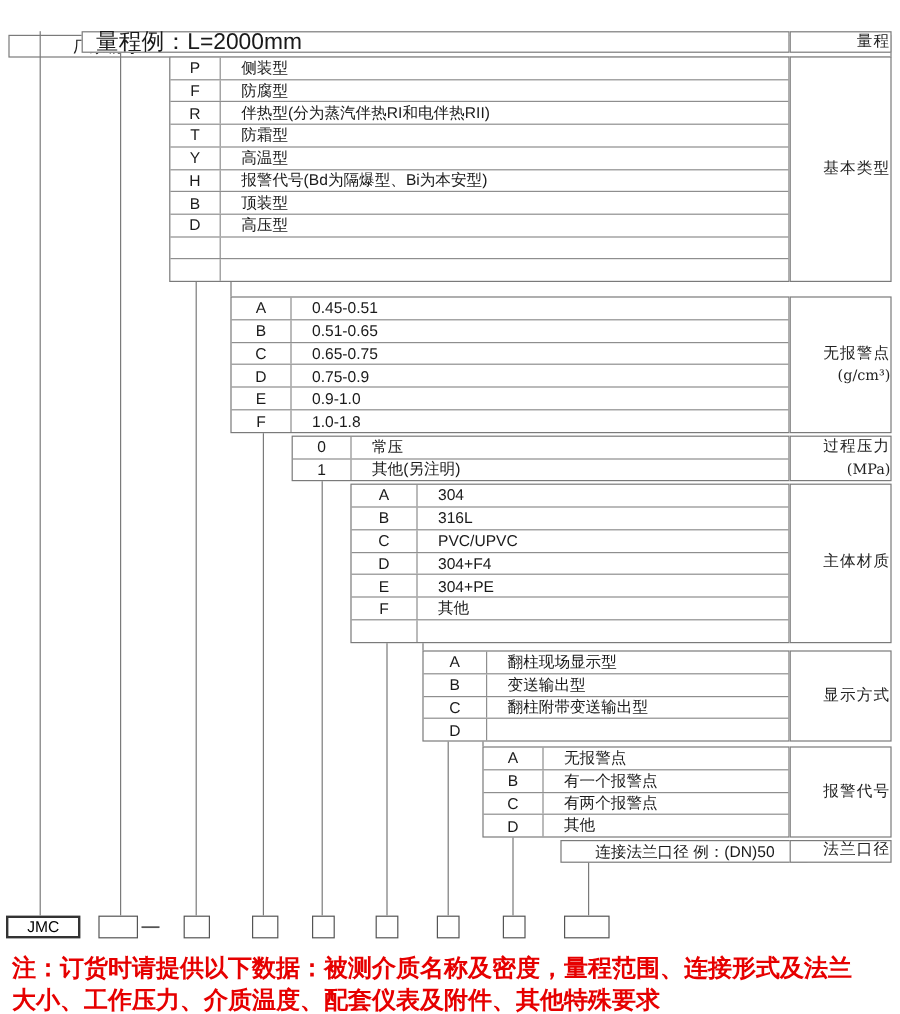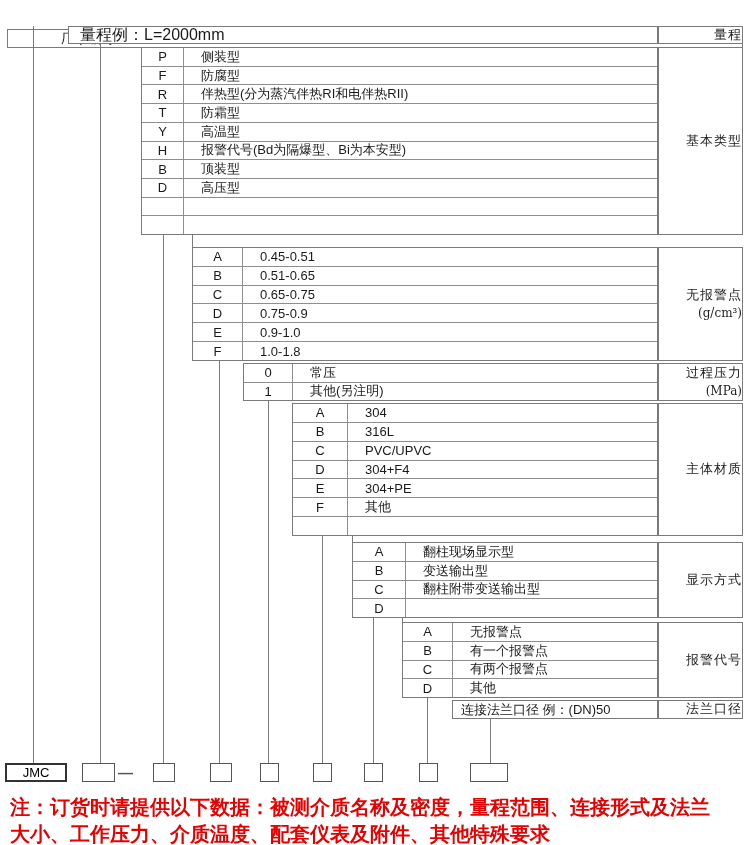--- a/index.html
+++ b/index.html
@@ -16,22 +16,22 @@
   .desc{flex:1;display:flex;align-items:center;padding-left:17px;font-size:13px;white-space:nowrap;overflow:hidden;}
   .lbl{
     position:absolute;left:658px;width:85px;box-sizing:border-box;border:1px solid #7a7a7a;
     display:flex;flex-direction:column;align-items:flex-end;justify-content:center;
     font-family:"DejaVu Serif","Liberation Serif",serif;font-size:13px;letter-spacing:1px;color:#222;background:#fff;
     text-align:center;line-height:1.45;
   }
   .lbl .unit{font-size:12px;letter-spacing:0;}
   .vline{position:absolute;width:1px;background:#7a7a7a;}
   .mfr{display:flex;align-items:center;padding-left:53px;font-size:13.5px;margin-top:21px;}
-  .rng{display:flex;align-items:center;padding-left:11px;font-size:16px;}
-  .flange{display:flex;align-items:center;padding-left:8px;font-size:13px;}
+  .rng{display:flex;align-items:center;padding-left:11px;font-size:19px;}
+  .flange{display:flex;align-items:center;padding-left:28px;font-size:13px;margin-left:15px;}
   .bbox{position:absolute;top:763px;height:19px;box-sizing:border-box;border:1px solid #555;background:#fff;}
   .jmcbox{
     position:absolute;top:763px;height:19px;box-sizing:border-box;border:2px solid #333;background:#fff;
     display:flex;align-items:center;justify-content:center;font-weight:normal;font-size:13px;color:#000;
   }
   .sep{position:absolute;top:763px;height:19px;display:flex;align-items:center;font-weight:bold;font-size:15px;color:#555;}
   .note{
     position:absolute;left:10px;top:794px;width:738px;
     color:#e60000;font-weight:bold;font-size:20px;line-height:27px;letter-spacing:0px;white-space:nowrap;
   }

